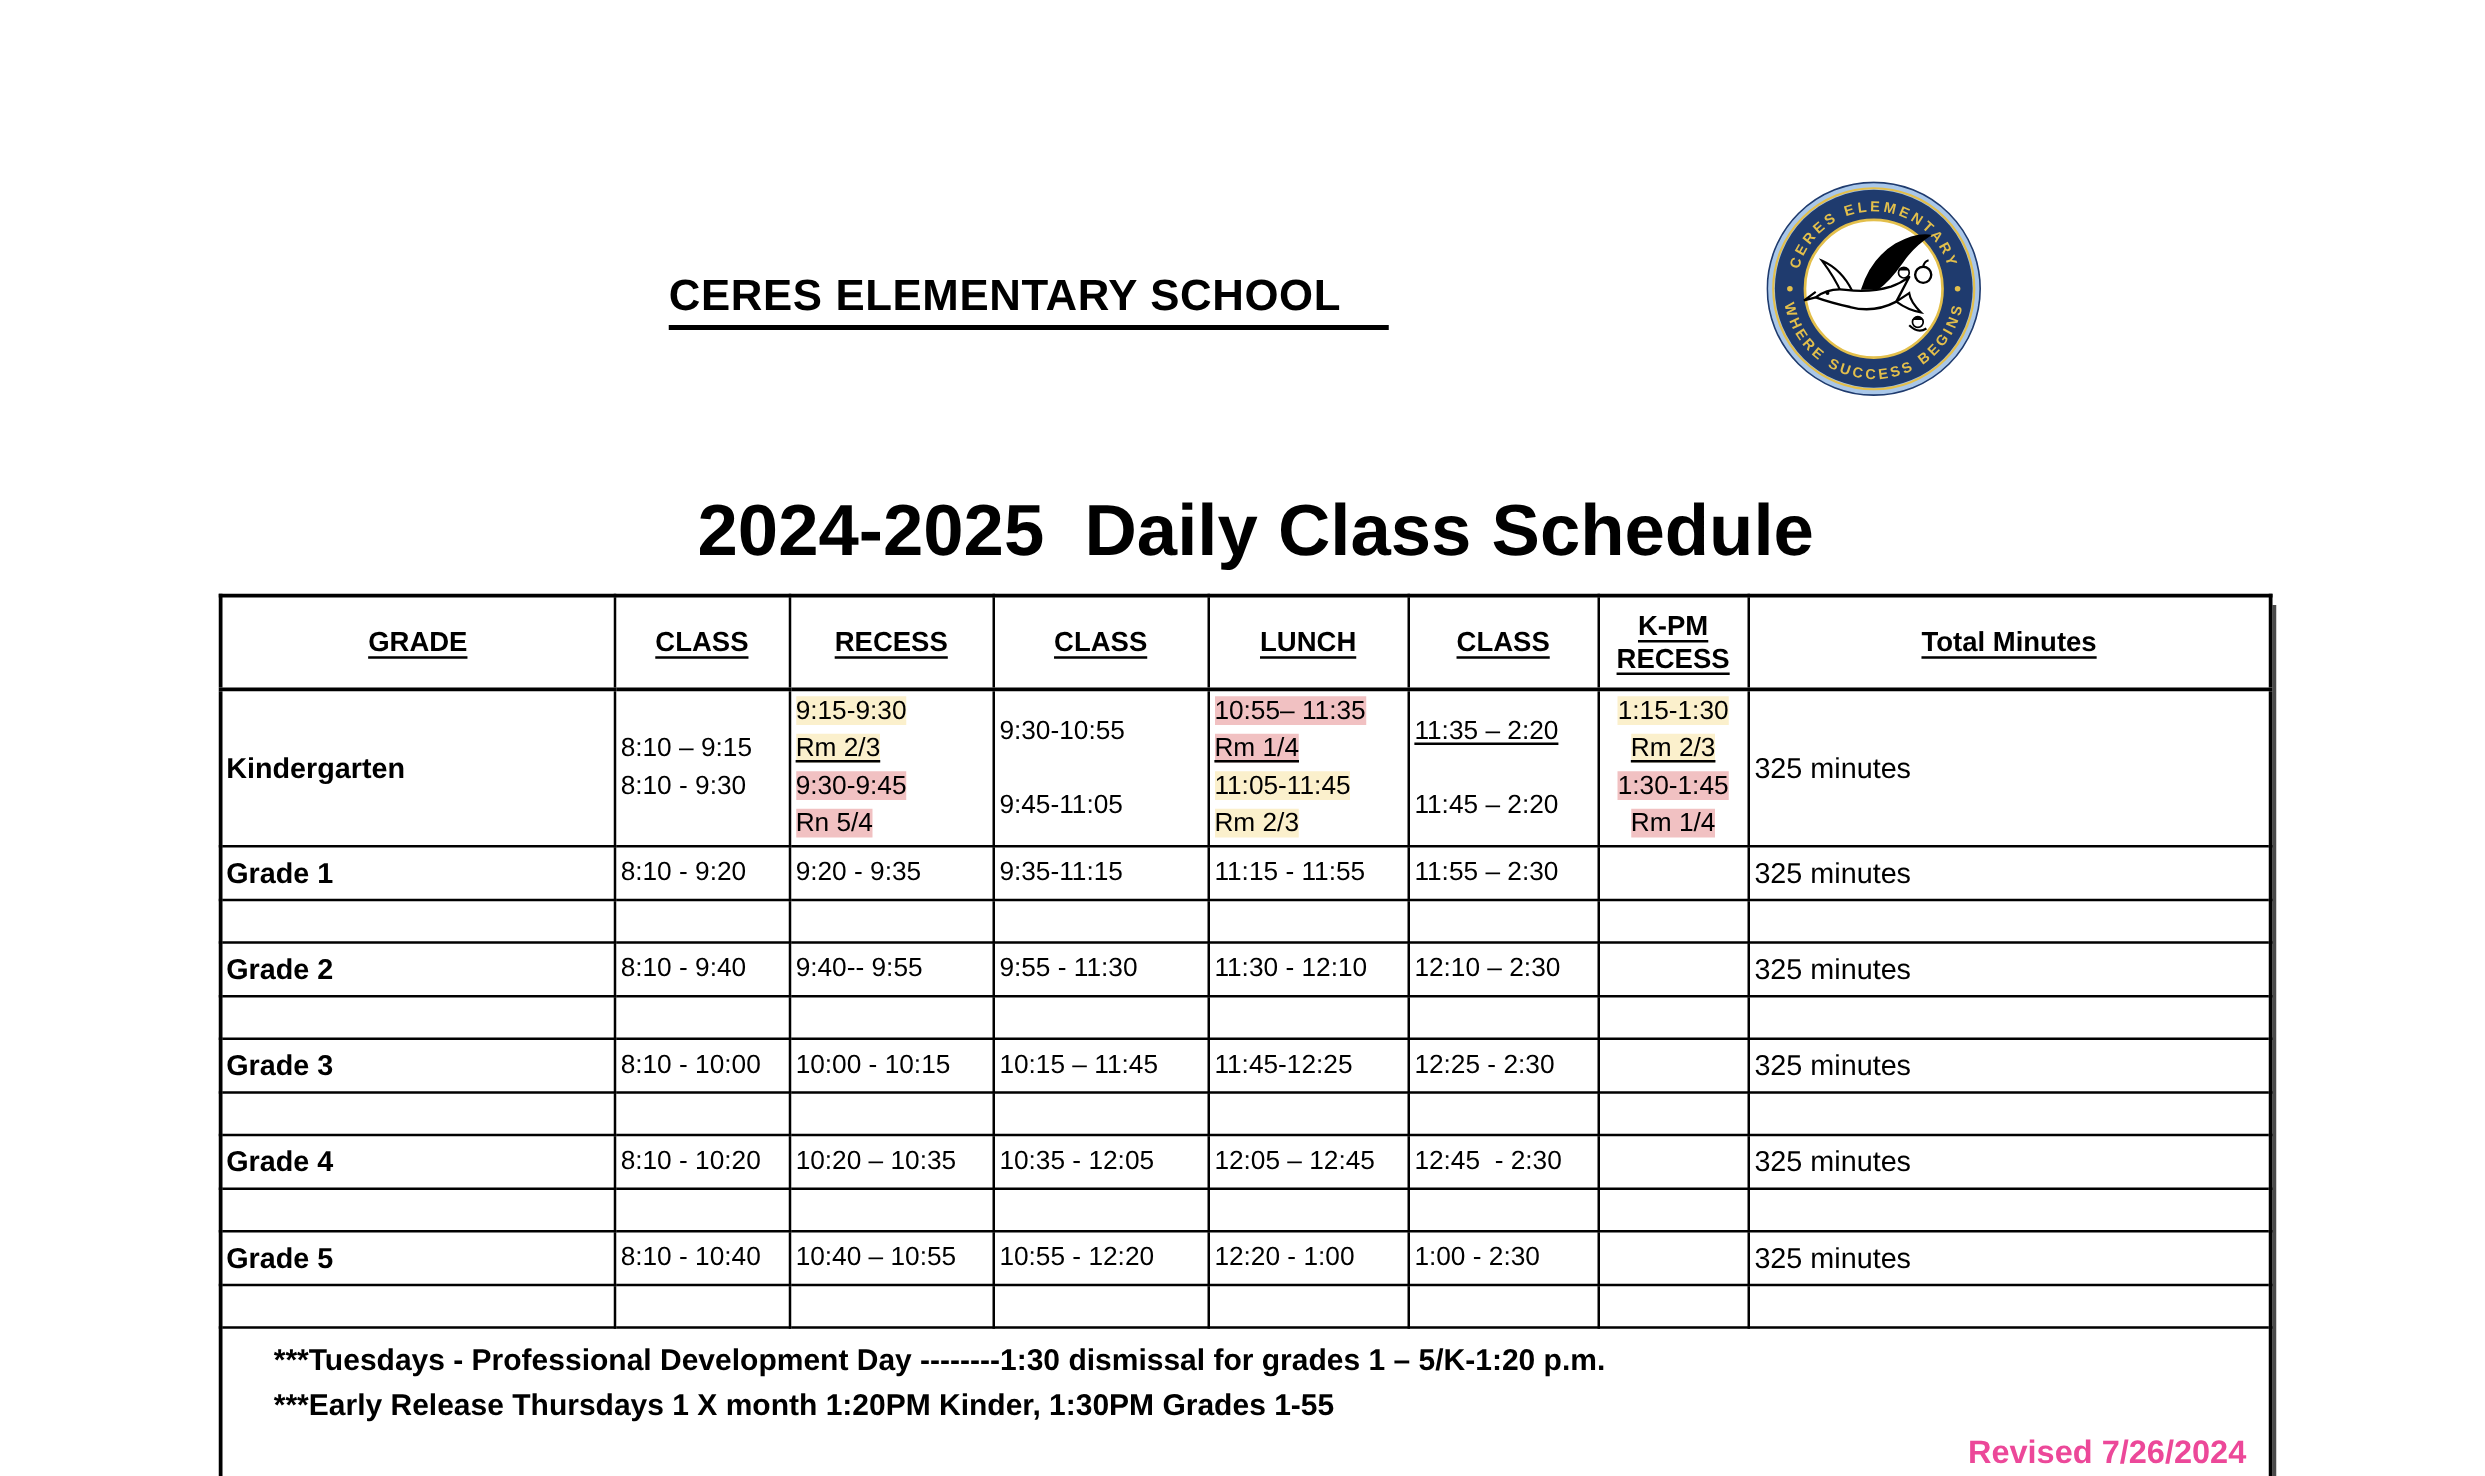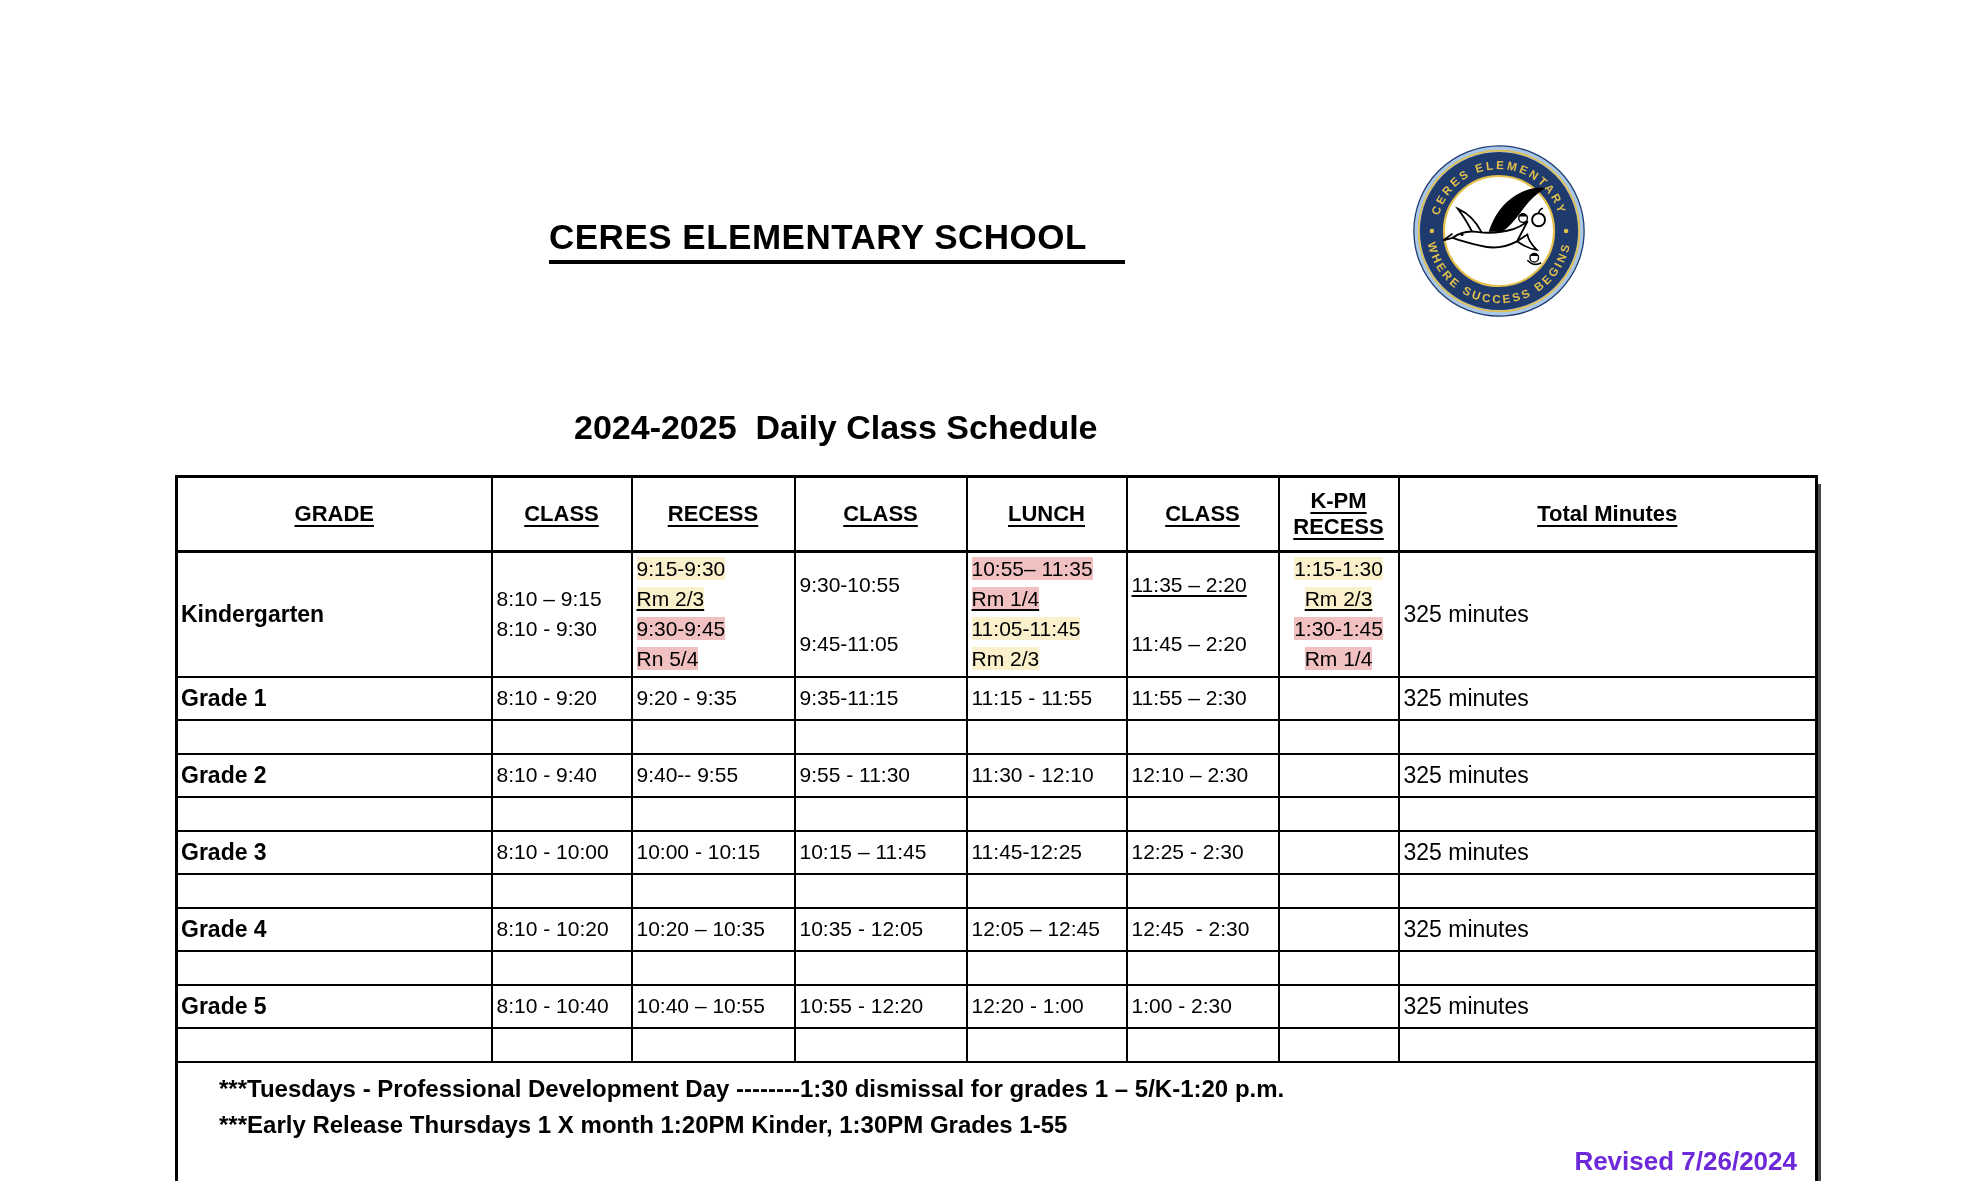--- a/index.html
+++ b/index.html
@@ -1,22 +1,22 @@
 <!DOCTYPE html>
 <html><head>
 <meta charset="utf-8">
 <style>
   html,body{margin:0;padding:0;background:#fff;}
   body{width:1988px;height:1181px;overflow:hidden;font-family:"Liberation Sans",sans-serif;color:#000;}
   .page{position:relative;width:1988px;height:1181px;background:#fff;}
 
   
-  .school-name{position:absolute;left:549px;top:218px;margin:0;font-size:35px;font-weight:bold;
+  .school-name{position:absolute;left:535px;top:218px;margin:0;font-size:35px;font-weight:bold;
     letter-spacing:.5px;border-bottom:4px solid #000;padding:0 38px 3px 0;white-space:pre;line-height:1.1;}
-  .schedule-title{position:absolute;left:558px;top:393px;margin:16px;font-size:34px;font-weight:bold;white-space:pre;line-height:1.1;}
+  .schedule-title{position:absolute;left:558px;top:393px;margin:0;font-size:58px;font-weight:bold;white-space:pre;line-height:1.1;}
 
   
   .logo{position:absolute;left:1413px;top:145px;width:172px;height:172px;}
   .logo svg{width:100%;height:100%;display:block;}
   .logo text{font-family:"Liberation Sans",sans-serif;font-weight:bold;}
 
   
   table.schedule{position:absolute;left:175px;top:475px;width:1640px;border-collapse:collapse;table-layout:fixed;
     background:#fff;border:3px solid #000;box-shadow:6px 6px 0 -3px #4a4a4a;}
   .schedule th,.schedule td{border:2px solid #000;padding:0;vertical-align:middle;overflow:hidden;}
@@ -34,21 +34,21 @@
   .col-total .cell-line{font-size:23px;}
   .col-kpm .cell-line{text-align:center;padding-left:0;}
   td.spread .cell-line{height:59px;display:flex;align-items:center;}
   .hl-y{background:#FBF0CC;}
   .hl-p{background:#F1C1C2;}
   .u{text-decoration:underline;text-decoration-thickness:2px;text-underline-offset:3px;}
 
   
   .notes{padding:8px 0 0 5px;margin-left:36px;}
   .note-line{font-size:24px;font-weight:bold;line-height:36px;white-space:pre;}
-  .revised{position:absolute;right:18px;bottom:8px;color:#6d28d9;font-size:26px;font-weight:bold;}
+  .revised{position:absolute;right:18px;bottom:8px;color:#ec4899;font-size:26px;font-weight:bold;}
 </style>
 </head>
 <body>
 
 <div class="page">
 
   <div class="logo">
     <svg viewBox="0 0 200 200">
       <defs>
         <path id="arcTop" d="M 28,100 A 72,72 0 0 1 172,100"></path>

